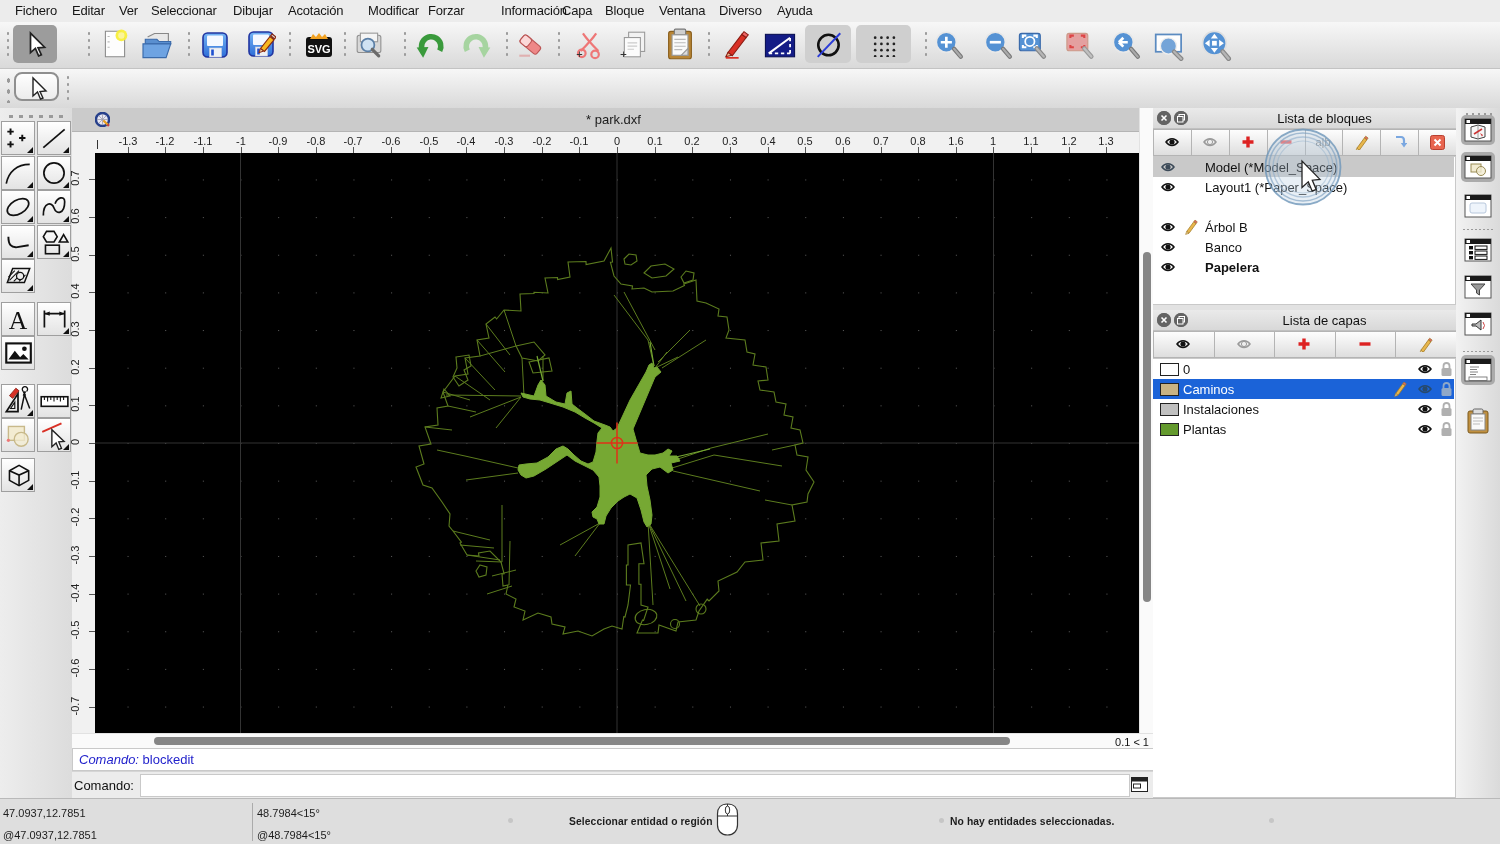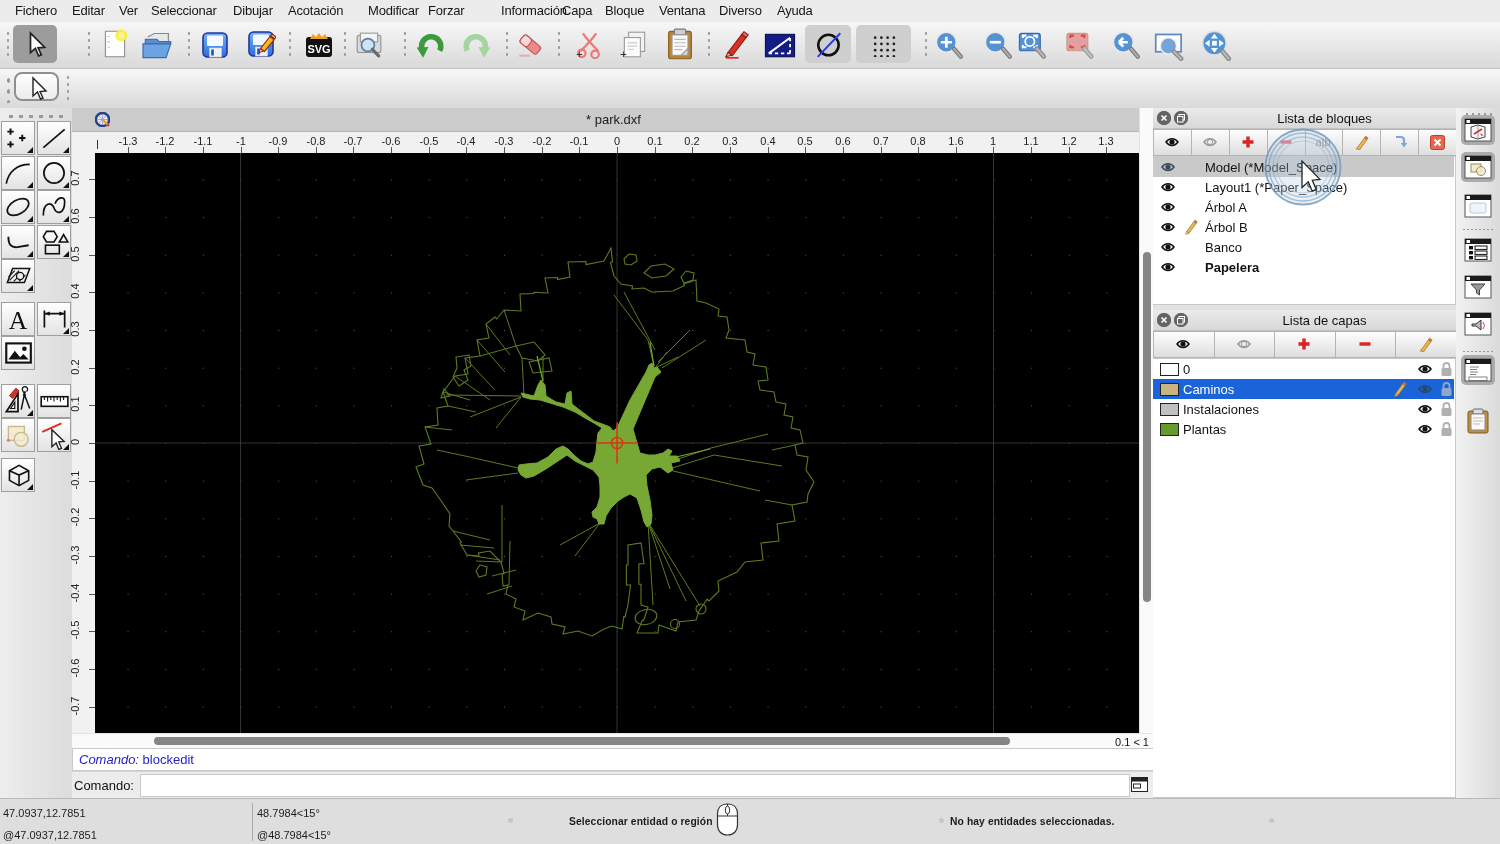--- a/index.html
+++ b/index.html
@@ -643,27 +643,20 @@
       </svg>
 <span style="position:absolute;left:52px;top:3px">Model (*Model_Space)</span>
     </div>
 <div class="lrow" style="top:69px;">
 <svg style="position:absolute;left:8px;top:3px" width="15" height="15" viewBox="0 0 15 15">
         <path d="M1 7 C4 2.5 10 2.5 13 7 C10 11.5 4 11.5 1 7 Z" fill="none" stroke="#111" stroke-width="1.5"></path>
         <circle cx="7" cy="7" r="2.6" fill="#111"></circle>
       </svg>
 <span style="position:absolute;left:52px;top:3px">Layout1 (*Paper_Space)</span>
     </div>
-<div class="lrow" style="top:89px;">
-<svg style="position:absolute;left:8px;top:3px" width="15" height="15" viewBox="0 0 15 15">
-        <path d="M1 7 C4 2.5 10 2.5 13 7 C10 11.5 4 11.5 1 7 Z" fill="none" stroke="#111" stroke-width="1.5"></path>
-        <circle cx="7" cy="7" r="2.6" fill="#111"></circle>
-      </svg>
-<span style="position:absolute;left:52px;top:3px">Árbol A</span>
-    </div>
 <div class="lrow" style="top:109px;">
 <svg style="position:absolute;left:8px;top:3px" width="15" height="15" viewBox="0 0 15 15">
         <path d="M1 7 C4 2.5 10 2.5 13 7 C10 11.5 4 11.5 1 7 Z" fill="none" stroke="#111" stroke-width="1.5"></path>
         <circle cx="7" cy="7" r="2.6" fill="#111"></circle>
       </svg>
 <svg style="position:absolute;left:31px;top:2px" width="16" height="16" viewBox="0 0 17 17">
         <g transform="scale(0.95)">
           <path d="M3 14 L11 3 l2.6 2 L5.6 16 Z" fill="#e8b64c" stroke="#a07820" stroke-width="0.8"></path>
           <path d="M3 14 l2.6 2 -3.8 1.2 z" fill="#f4d9a6" stroke="#a07820" stroke-width="0.7"></path>
           <path d="M11 3 l1.3-1.8 2.6 2 L13.6 5 z" fill="#d66" stroke="#a07820" stroke-width="0.7"></path>

